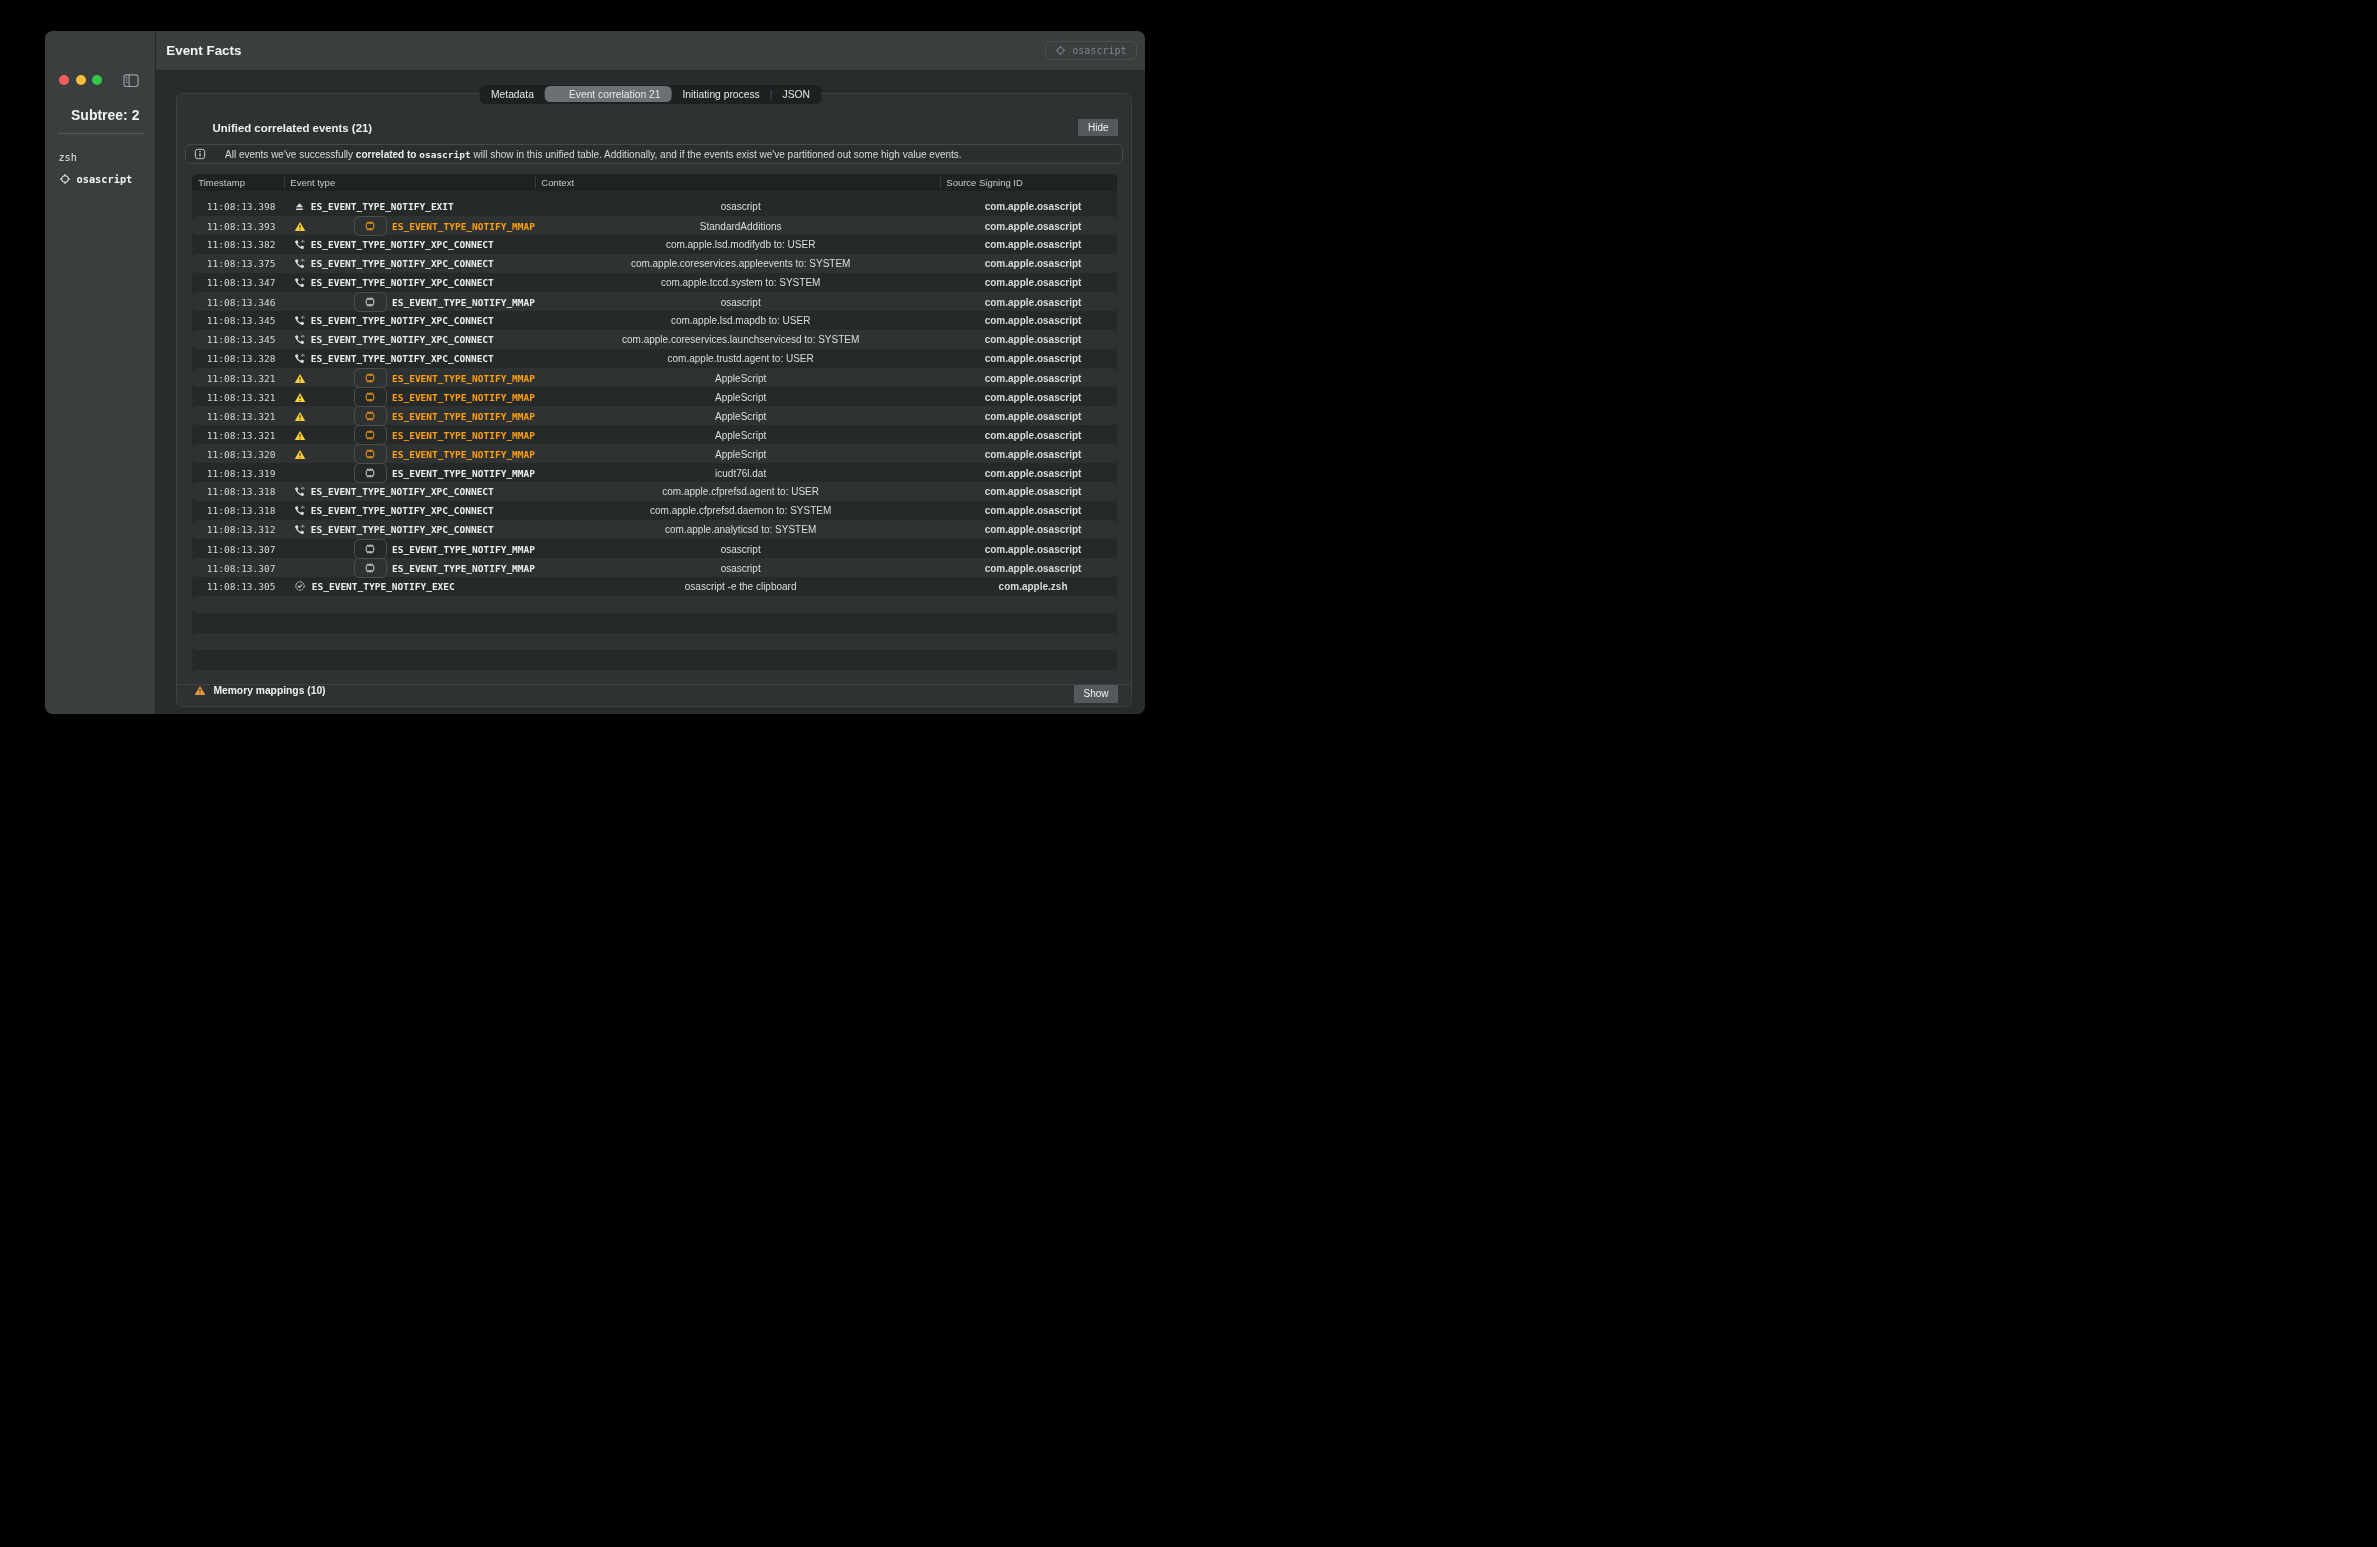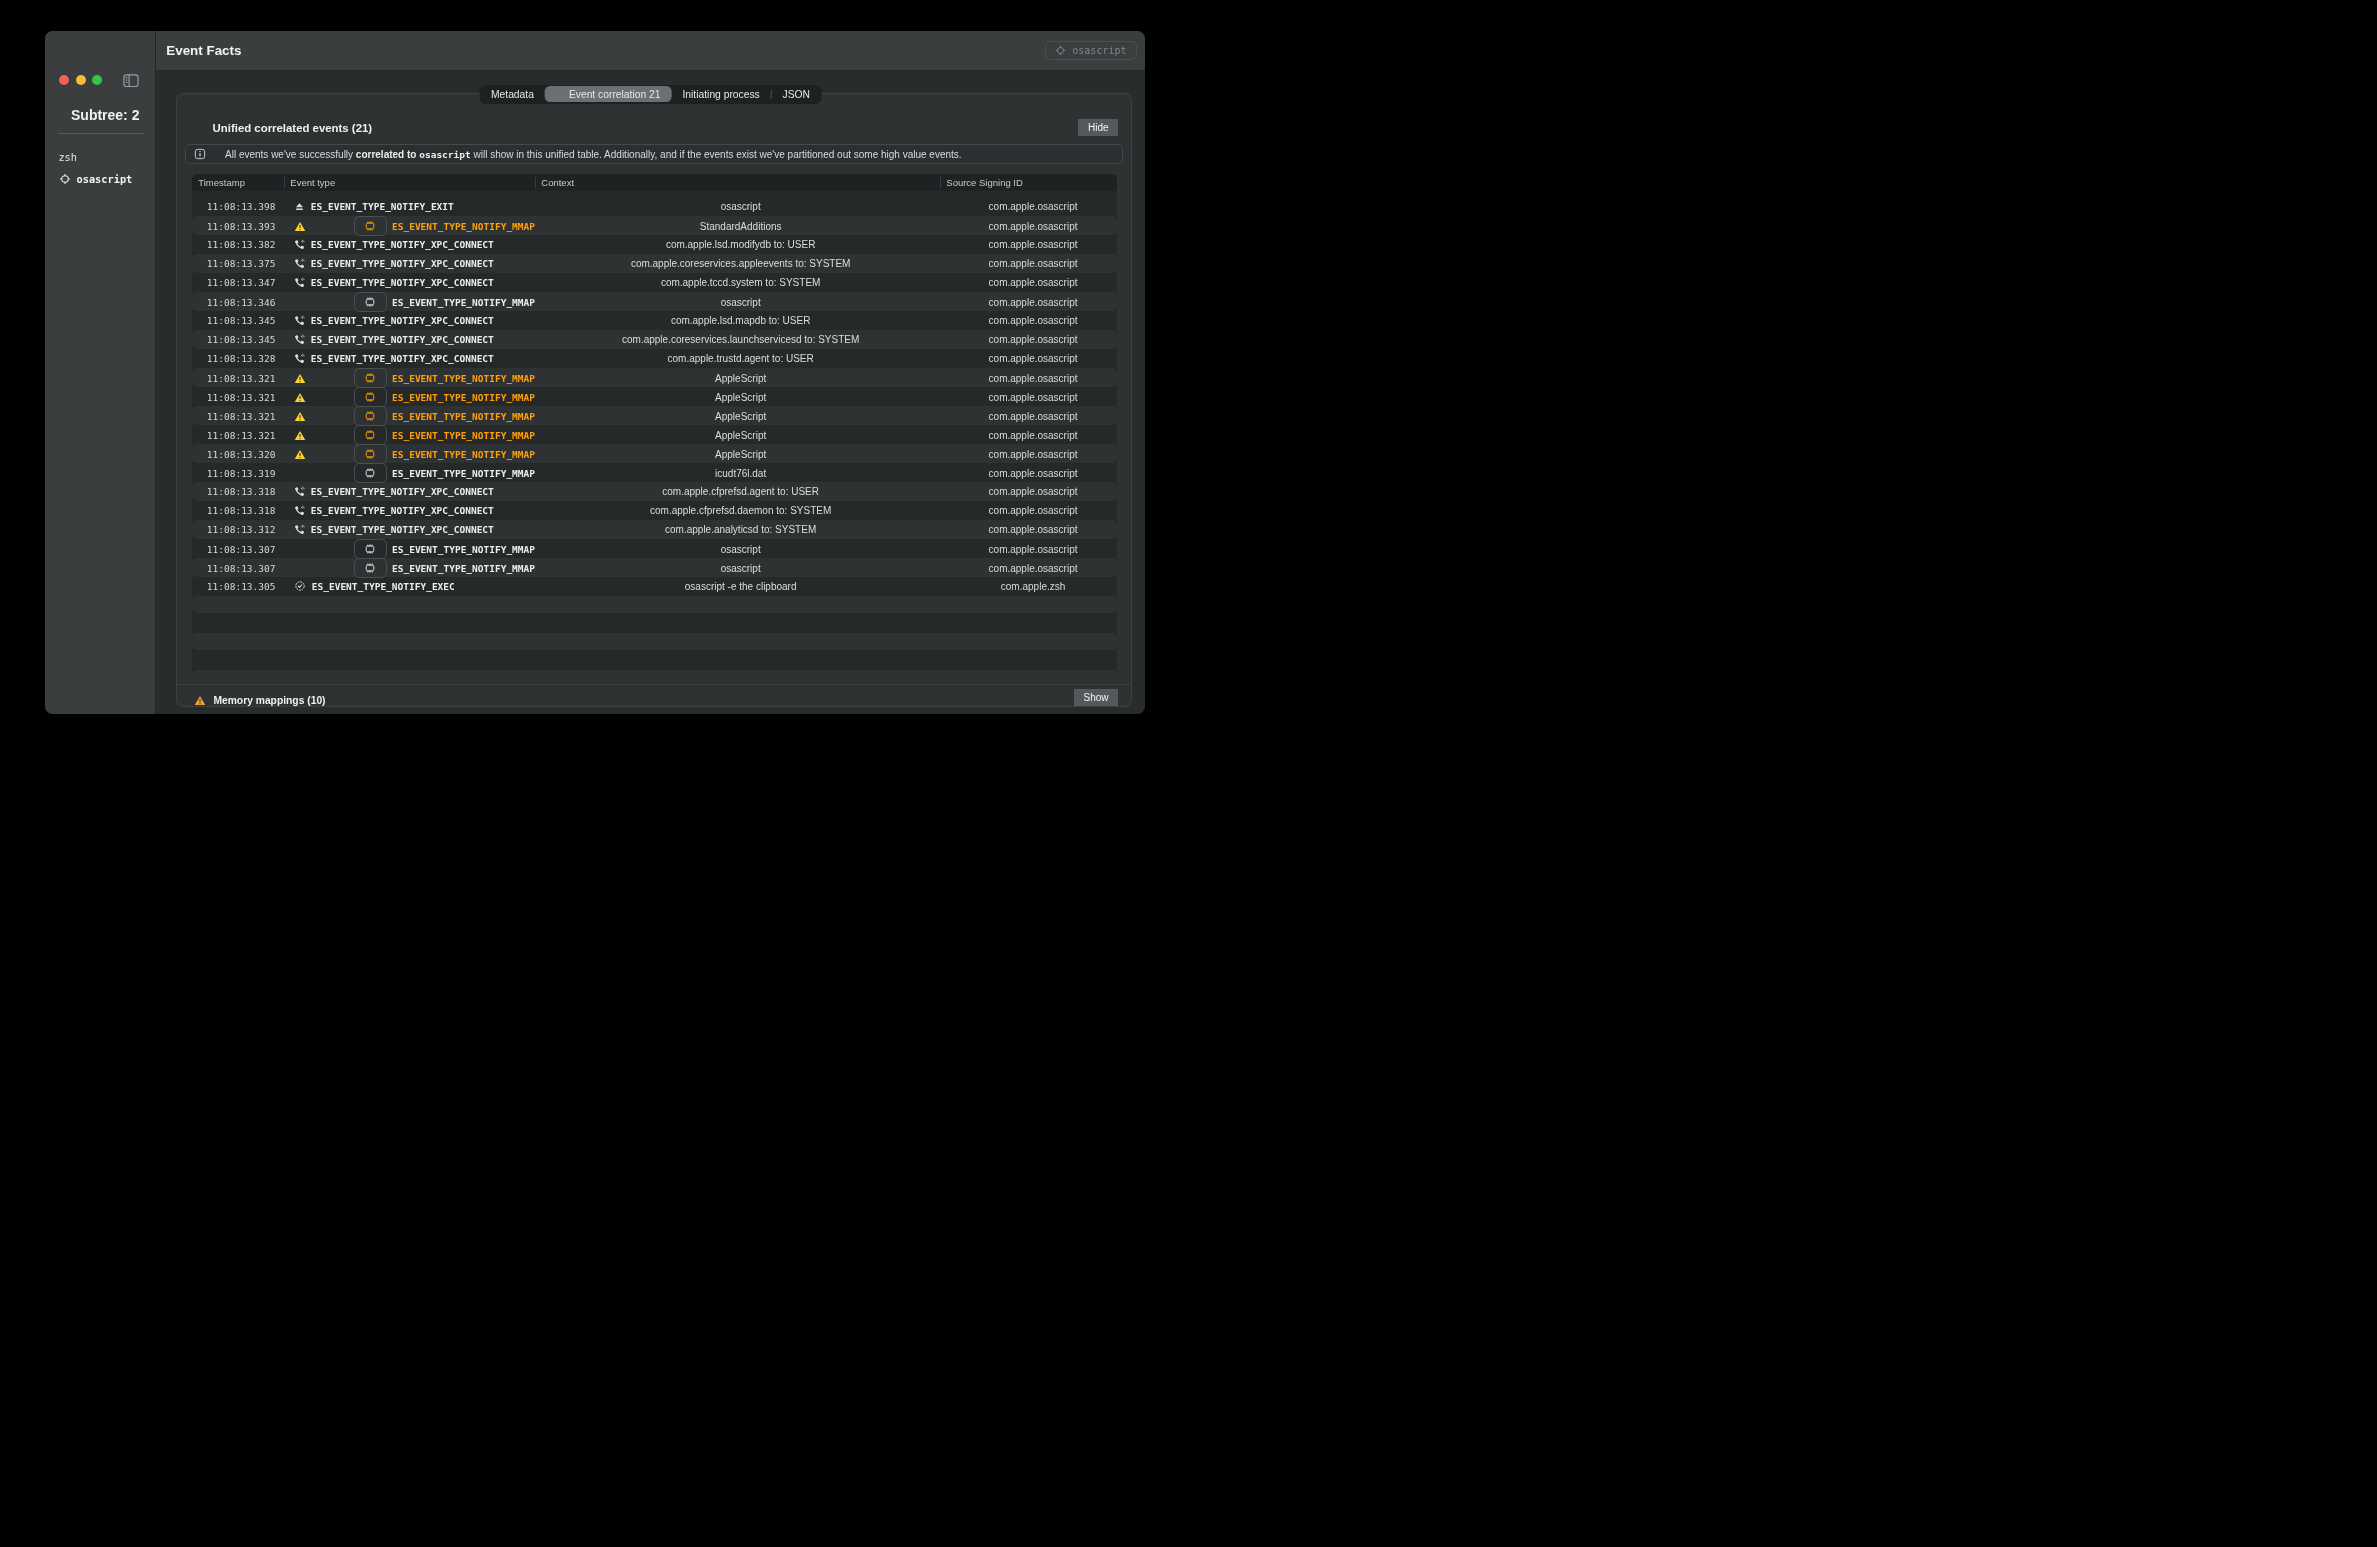--- a/index.html
+++ b/index.html
@@ -58,27 +58,27 @@
   .thead-gap{height:6.3px;}
   .trow{display:grid;grid-template-columns:92px 251px 405px 1fr;height:19px;align-items:center;cursor:default;}
   .trow.light{background:#2f3233;border-radius:4.7px;}
   .td-ts{padding-left:6.3px;font-size:9.5px;color:#d6d8d9;}
   .td-type{padding-left:10.3px;display:flex;align-items:center;gap:4.7px;min-width:0;}
   .td-type .tname{font-size:9.5px;font-weight:bold;color:#eceeee;margin-left:0.8px;white-space:nowrap;}
   .td-type .evicon{color:#dcdedf;flex:0 0 auto;display:flex;}
   .trow.warn .tname{color:#ff9f0a;}
   .trow.warn .evicon.chip{color:#ff9f0a;}
   .td-ctx{padding-left:6.3px;font-size:10px;color:#dcdedf;white-space:nowrap;overflow:hidden;}
-  .td-sig{padding-left:9.5px;font-size:10px;color:#d8dadb;white-space:nowrap;}
+  .td-sig{padding-left:9.5px;font-size:10px;color:#d8dadb;white-space:nowrap;font-weight:bold;}
   .filler{height:16.6px;border-radius:4.7px;background:#2f3233;}
   .f2{margin-top:20.5px;}
   .f3{margin-top:20.5px;height:11px;border-radius:4.7px 4.7px 0 0;}
 
   .card-divider{margin-top:3.2px;border-top:0.8px solid #3d4041;}
-  .card-footer{height:24.5px;display:flex;align-items:flex-end;padding:0 12.6px 0 17.4px;gap:7px;}
+  .card-footer{height:24.5px;display:flex;align-items:flex-start;padding:0 12.6px 0 17.4px;gap:7px;}
   .footer-label{font-size:10.3px;font-weight:bold;color:#f0f1f1;}
   svg{display:block;}
 </style>
 </head>
 <body>
 
 <div class="window">
 
   <div class="sidebar">
     <div class="traffic">

